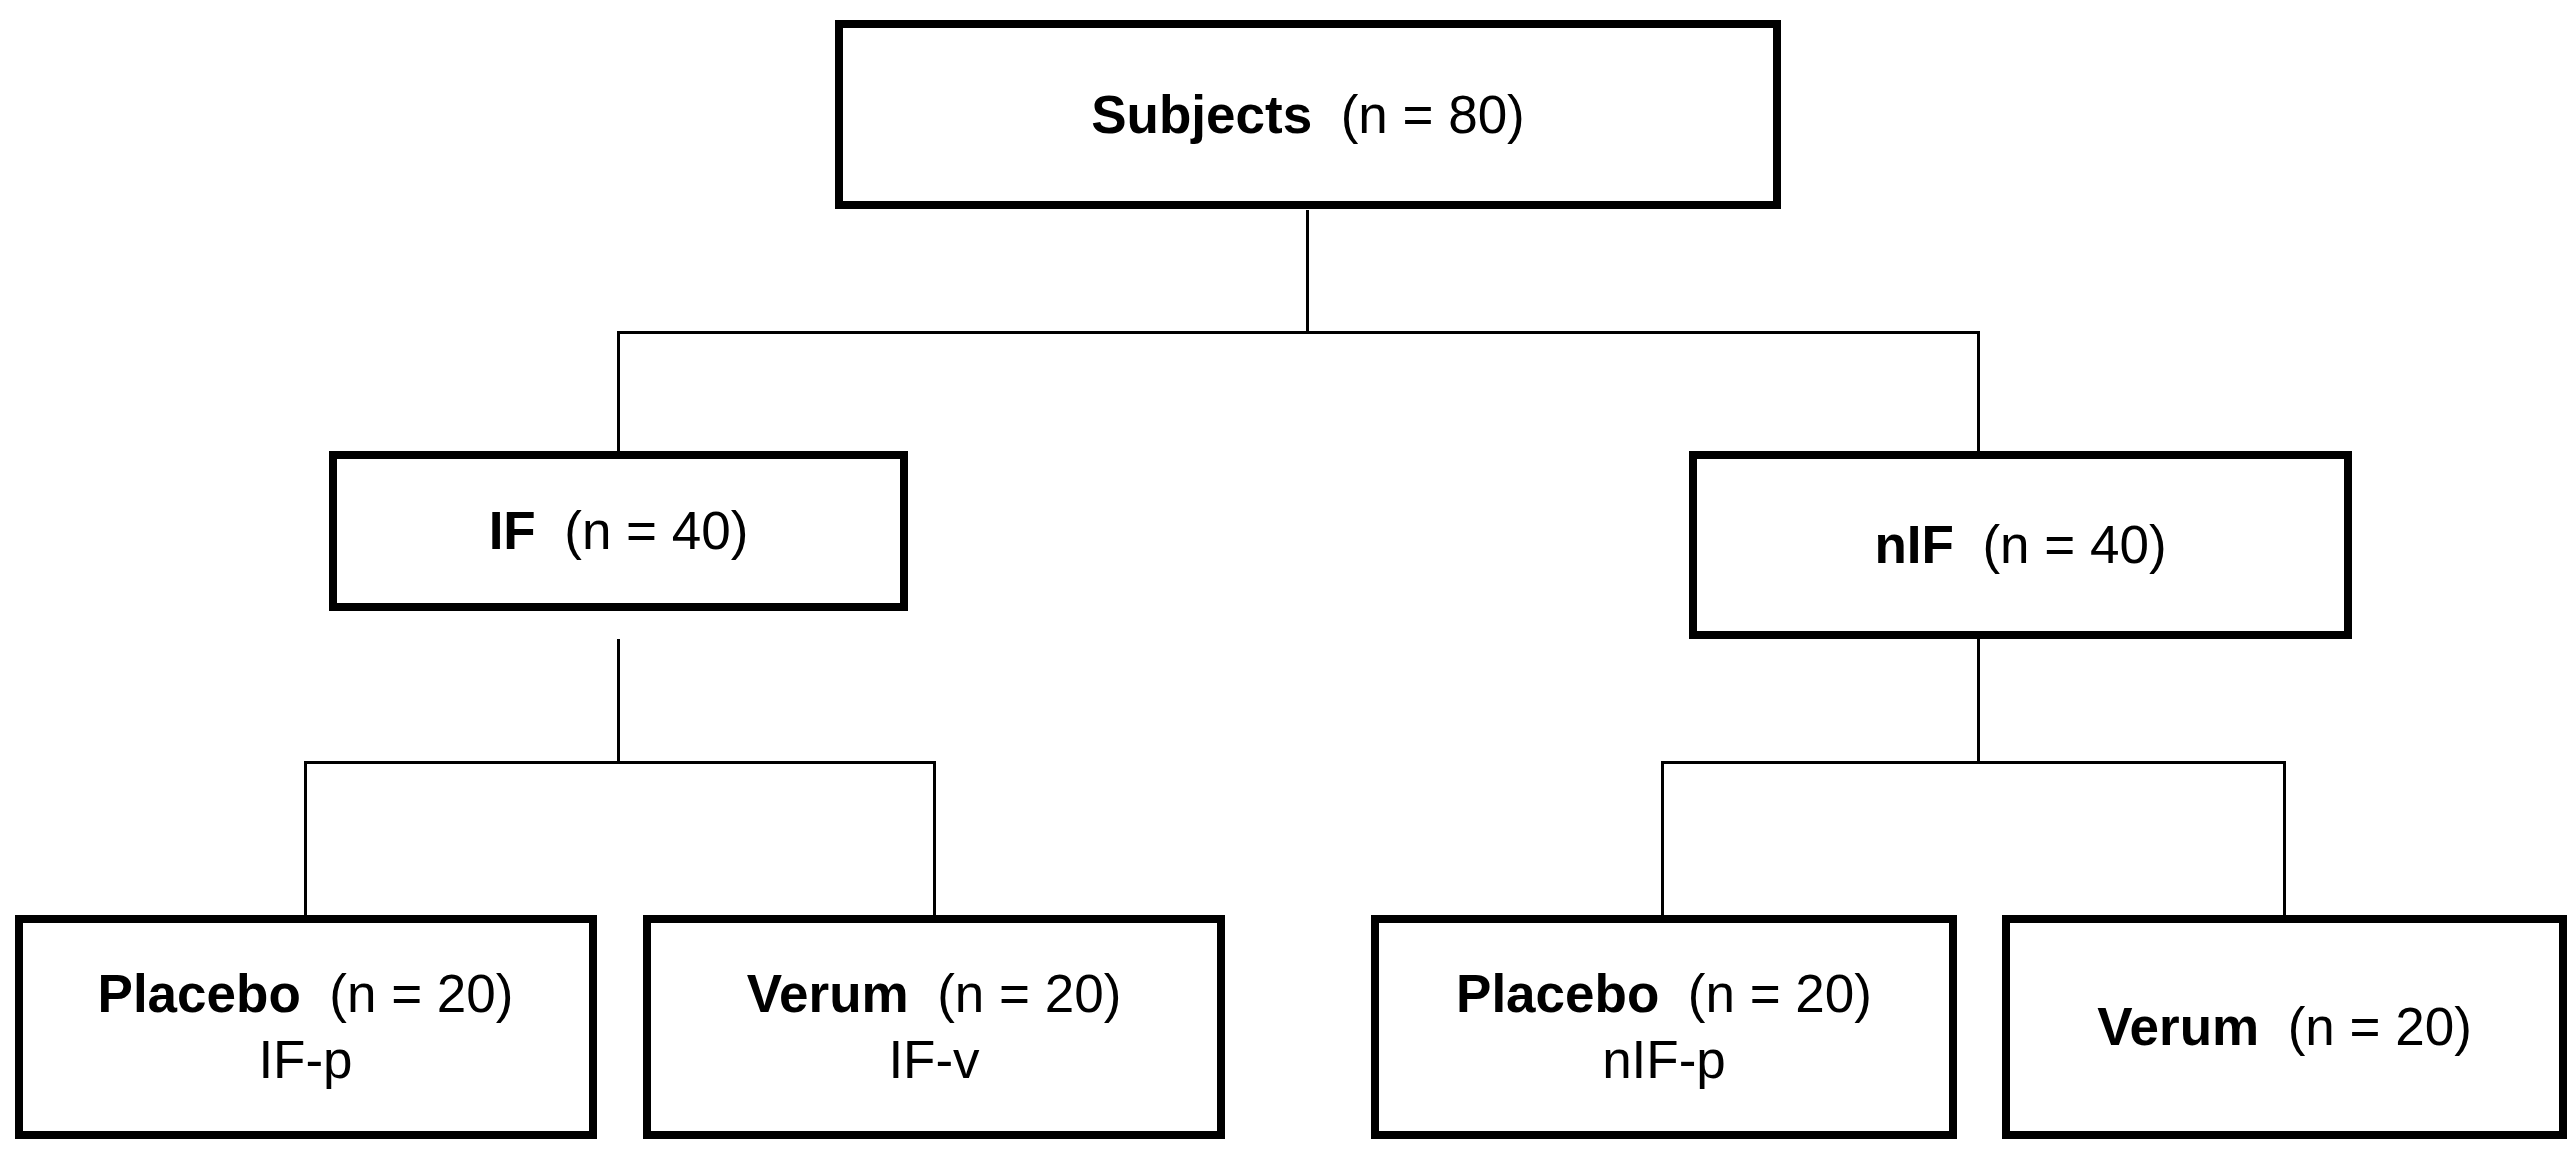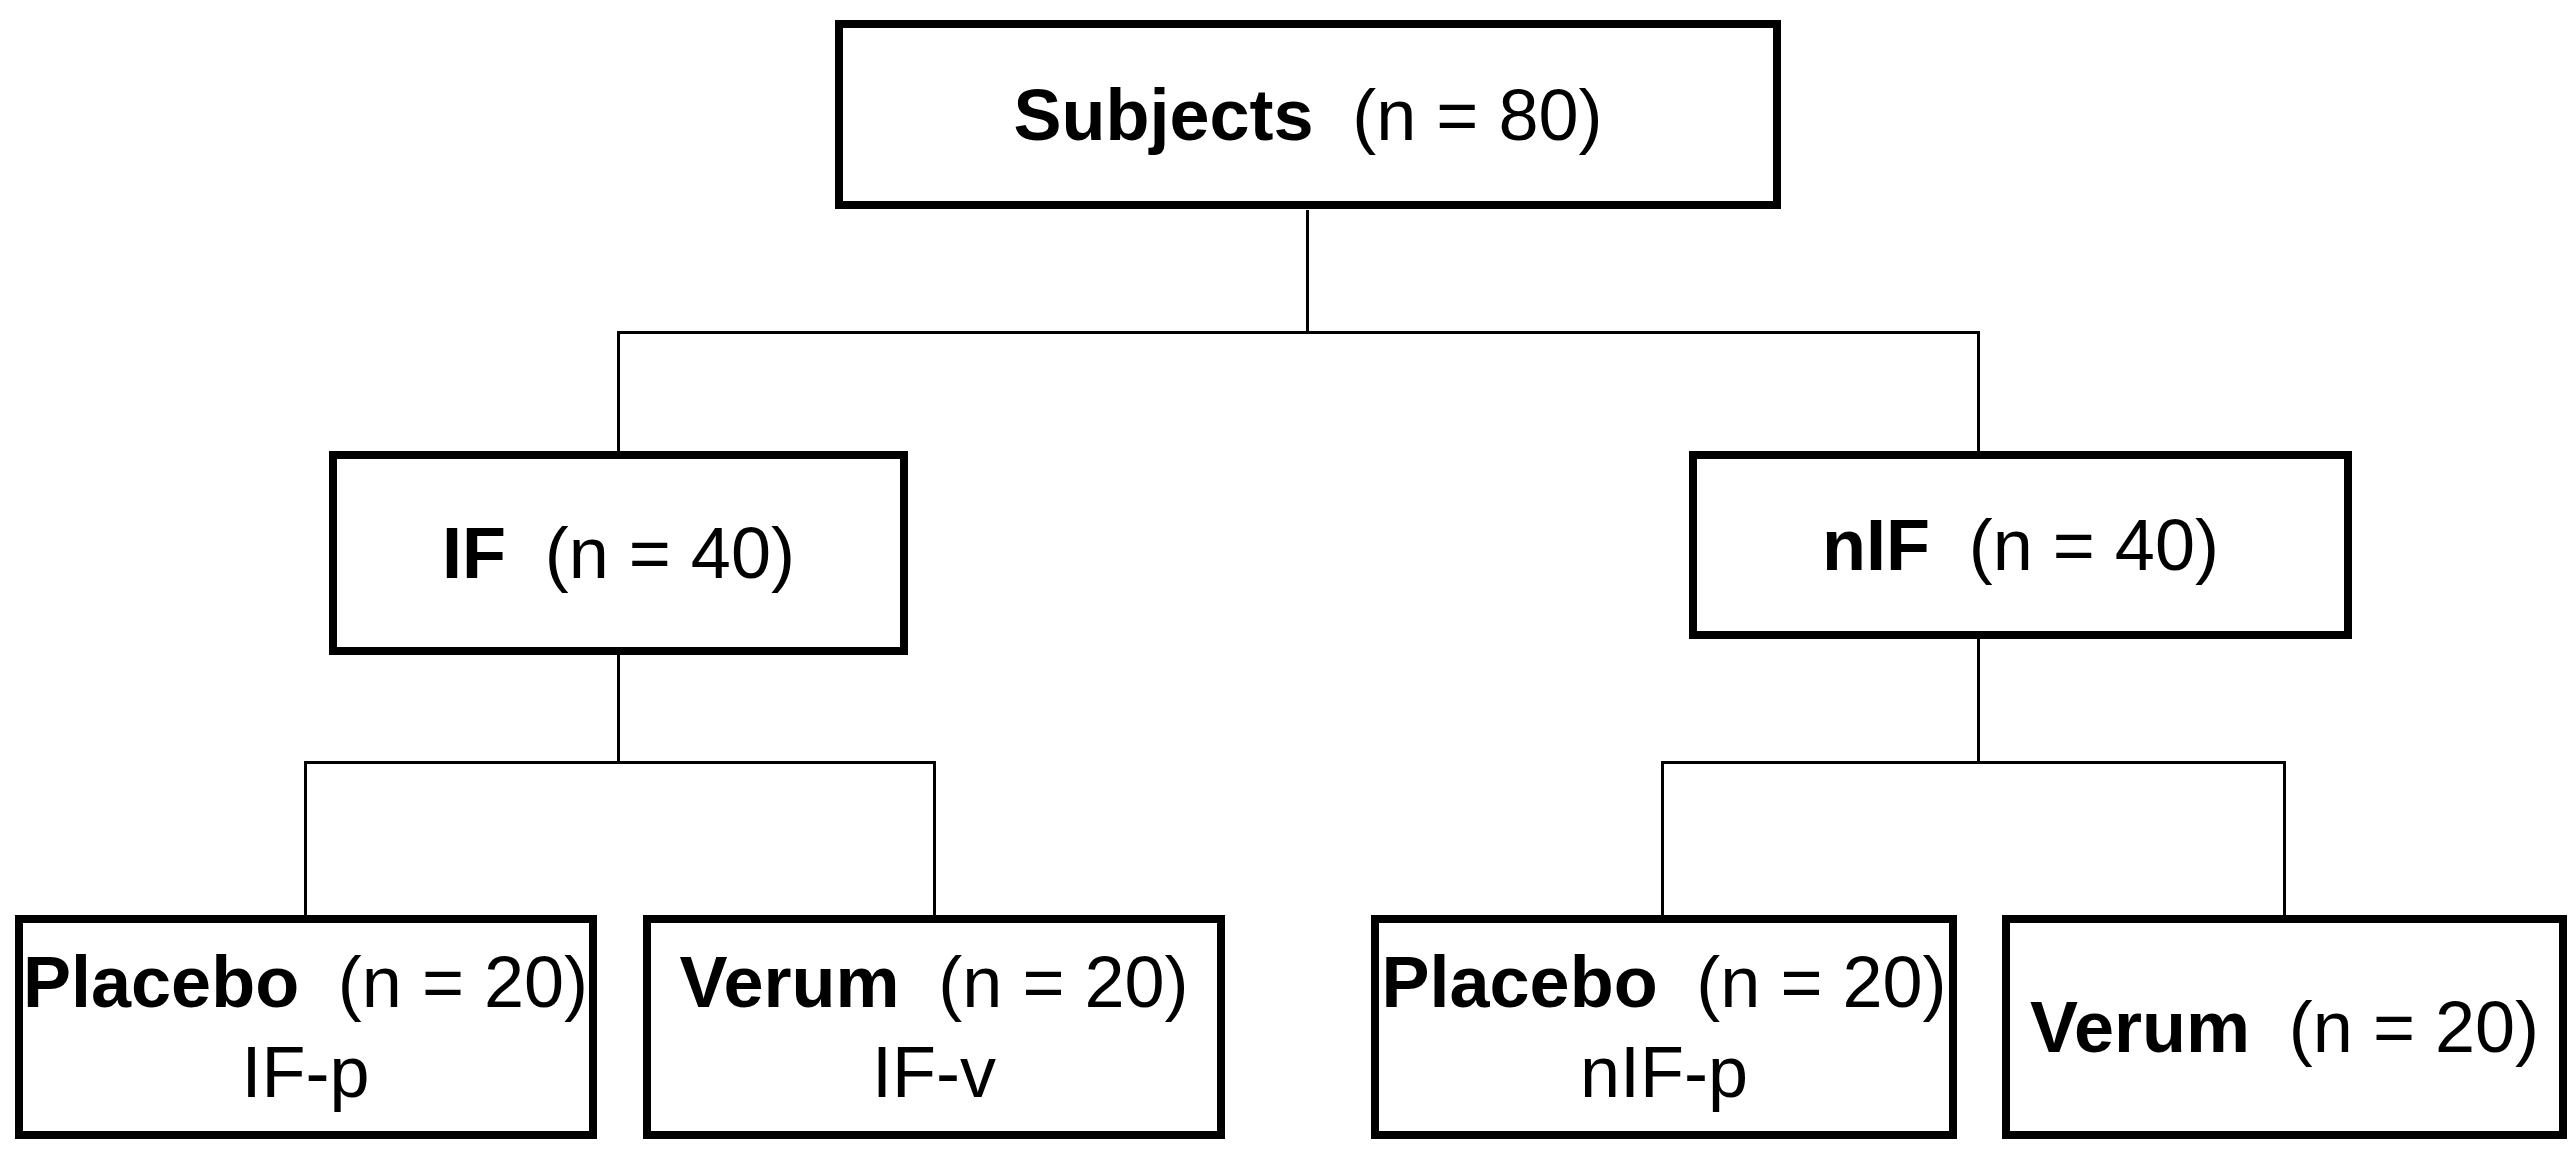--- a/index.html
+++ b/index.html
@@ -24,39 +24,39 @@
   .box {
     position: absolute;
     box-sizing: border-box;
     border: 8.7px solid #000000;
     background: #ffffff;
     display: flex;
     flex-direction: column;
     align-items: center;
     justify-content: center;
     text-align: center;
-    font-size: 72px;
+    font-size: 53px;
     line-height: 1.25;
     white-space: nowrap;
     z-index: 2;
   }
   .node-line1 { display: block; }
   .node-name  { font-weight: 700; }
   .node-count { font-weight: 400; margin-left: 0.26em; }
   .node-code  { font-weight: 400; display: block; }
 
   .hline, .vline {
     position: absolute;
     background: #000000;
     z-index: 1;
   }
 
   
   #node-subjects { left: 835px; top: 20.4px;   width: 946px; height: 189px; }
-  #node-if       { left: 329px;  top: 451px;  width: 579px;  height: 204px; }
+  #node-if       { left: 329px;  top: 451px;  width: 579px;  height: 160px; }
   #node-nif      { left: 1689px; top: 451px;  width: 663px;  height: 188px; }
   #node-if-p     { left: 14.5px;   top: 915px; width: 582px;  height: 224px; }
   #node-if-v     { left: 643px;  top: 915px; width: 582px;  height: 224px; }
   #node-nif-p    { left: 1371px; top: 915px; width: 586px;  height: 224px; }
   #node-nif-v    { left: 2002px; top: 915px; width: 565px;  height: 224px; }
 
   
   #c-root-stem   { left: 1306px; top: 210px;  width: 2.9px;    height: 123px; }
   #c-l1-h        { left: 617px;  top: 331px;  width: 1363px; height: 2.9px;  }
   #c-drop-if     { left: 617px;  top: 331px;  width: 2.9px;    height: 120px; }

